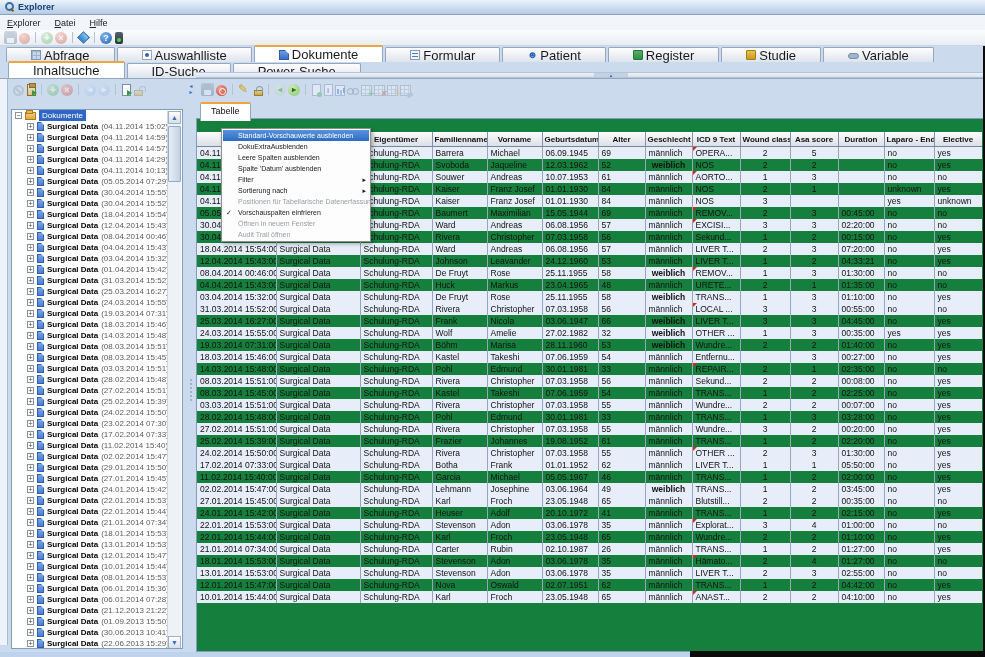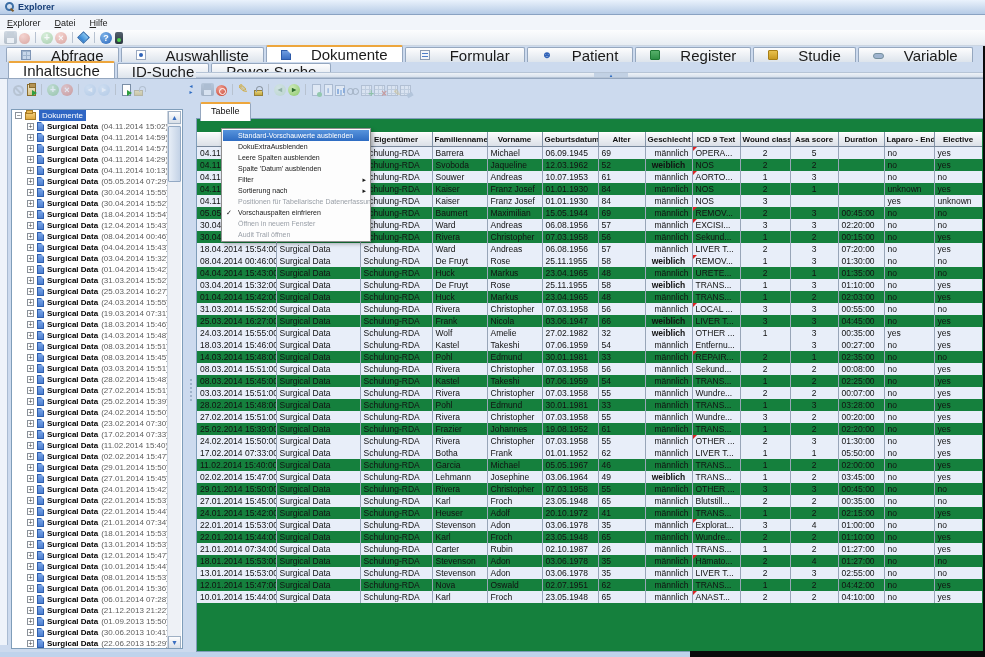--- a/index.html
+++ b/index.html
@@ -72,21 +72,21 @@
     background-size:4px 4px;background-position:-1px -1px;}
   .i-table-add::after{content:"+";position:absolute;right:-3px;bottom:-4px;color:#2f9e3f;font-size:10px;font-weight:bold;}
   .i-table-delete::after{content:"×";position:absolute;right:-3px;bottom:-4px;color:#c23b27;font-size:10px;font-weight:bold;}
   .i-table-edit::after{content:"✎";position:absolute;right:-4px;bottom:-3px;color:#cf9e14;font-size:9px;}
   .i-table-clear::after{content:"";position:absolute;right:-3px;bottom:-2px;width:6px;height:4px;background:#8fa6c0;transform:rotate(-30deg);}
   
   #maintabs{position:absolute;left:0;top:46px;width:985px;height:16px;padding-left:6px;box-sizing:border-box;
     display:flex;align-items:flex-end;gap:2px;}
   #subtabs{position:absolute;left:0;top:62px;width:985px;height:17px;padding-left:8px;box-sizing:border-box;
     display:flex;align-items:flex-end;gap:2px;border-bottom:1px solid #95a7bf;}
-  .tab{height:14px;display:inline-flex;align-items:center;gap:20px;padding:0 14px;font-size:15px;color:#1a1a1a;
+  .tab{height:14px;display:inline-flex;align-items:center;gap:3px;padding:0 24px;font-size:13px;color:#1a1a1a;
     background:linear-gradient(#fdfdfe,#dde4ec);border:1px solid #95a7bf;border-bottom:none;border-radius:2px 2px 0 0;white-space:nowrap;}
   .tab.active{background:#fff;border-top:2px solid #eda63d;height:15px;font-weight:normal;}
   .ti{width:10px;height:10px;display:inline-block;position:relative;box-sizing:border-box;flex:0 0 auto;}
   .ti-query{background:#c8d7ea;border:1px solid #7e95b5;background-image:linear-gradient(#9fb4cd 1px,transparent 1px),linear-gradient(90deg,#9fb4cd 1px,transparent 1px);background-size:4px 4px;}
   .ti-list{background:#fff;border:1px solid #98a8c0;}
   .ti-list::after{content:"";position:absolute;left:2px;top:2px;width:4px;height:4px;border-radius:50%;background:#2f62b8;}
   .ti-doc{background:linear-gradient(#6f9ce0,#3c6fc4);border:1px solid #2d5aa8;}
   .ti-doc::after{content:"";position:absolute;right:-1px;top:-1px;border-top:4px solid #fff;border-left:4px solid transparent;}
   .ti-form{background:#f2f5fa;border:1px solid #8a9bb4;}
   .ti-form::after{content:"";position:absolute;left:1px;top:2px;width:6px;height:1px;background:#4d7dc8;box-shadow:0 3px 0 #4d7dc8;}
@@ -124,21 +124,21 @@
   #panel-box{position:absolute;left:196px;top:118px;width:883px;height:534px;background:#15803d;border:1px solid #7f9db9;box-sizing:border-box;}
   #table-wrap{position:absolute;left:0px;top:13px;width:785px;height:506px;overflow:hidden;}
   table.grid{border-collapse:collapse;table-layout:fixed;width:785px;}
   table.grid th{height:14px;padding:0 2px;font-size:8px;font-weight:bold;color:#111;text-align:center;
     background:linear-gradient(#fbfcfd,#dbe0e7);border-right:1px solid #8494a8;border-bottom:1px solid #77879b;
     box-shadow:inset 0 1px 0 #fff;white-space:nowrap;overflow:hidden;}
   table.grid td{position:relative;height:12px;line-height:12px;padding:0 3px;font-size:8.5px;color:#111;
     border-right:1px solid #98a5b8;white-space:nowrap;overflow:hidden;}
   tr.alt td{background:#e8eef9;}
   td.c{text-align:center;}
-  td.male{color:#3a3ad0;text-align:right;}
+  td.male{color:#3a3ad0;text-align:left;}
   td.female{color:#d03a3a;text-align:center;font-weight:bold;}
   .mark{position:absolute;left:0;top:0;width:0;height:0;border-top:4px solid #d22;border-right:4px solid transparent;}
   #statusbar{position:absolute;left:0;top:519px;width:785px;height:14px;background:#f2f5f9;border-top:1px solid #aebacb;
     display:flex;align-items:center;font-size:8.5px;color:#222;padding-left:6px;box-sizing:border-box;}
   #filter-btn{margin-left:18px;width:24px;height:12px;background:linear-gradient(#ffffff,#dde5ee);border:1px solid #7f9db9;border-radius:2px;position:relative;}
   #filter-btn .fun{position:absolute;left:7px;top:2px;width:0;height:0;border-left:4px solid transparent;border-right:4px solid transparent;border-top:5px solid #3a6ec0;}
   #filter-btn .fun::after{content:"";position:absolute;left:-1px;top:-1px;width:2px;height:7px;background:#3a6ec0;}
   
   #ctx{position:absolute;left:221px;top:128px;width:148px;background:#fdfdfd;border:1px solid #8f8f8f;
     box-shadow:2px 2px 4px rgba(0,0,0,.3);z-index:50;padding:1px 0;}
@@ -752,20 +752,36 @@
               <td>06.08.1956</td>
               <td>57</td>
               <td class="male">männlich</td>
               <td>LIVER T...</td>
               <td class="c">2</td>
               <td class="c">3</td>
               <td>07:20:00</td>
               <td>no</td>
               <td>yes</td>
             </tr>
+            <tr>
+              <td>12.04.2014 15:43:00</td>
+              <td>Surgical Data</td>
+              <td>Schulung-RDA</td>
+              <td>Johnson</td>
+              <td>Leavander</td>
+              <td>24.12.1960</td>
+              <td>53</td>
+              <td class="male">männlich</td>
+              <td>LIVER T...</td>
+              <td class="c">1</td>
+              <td class="c">2</td>
+              <td>04:33:21</td>
+              <td>no</td>
+              <td>yes</td>
+            </tr>
             <tr class="alt">
               <td>08.04.2014 00:46:00</td>
               <td>Surgical Data</td>
               <td>Schulung-RDA</td>
               <td>De Fruyt</td>
               <td>Rose</td>
               <td>25.11.1955</td>
               <td>58</td>
               <td class="female">weiblich</td>
               <td><span class="mark"></span>REMOV...</td>
@@ -800,36 +816,20 @@
               <td>25.11.1955</td>
               <td>58</td>
               <td class="female">weiblich</td>
               <td>TRANS...</td>
               <td class="c">1</td>
               <td class="c">3</td>
               <td>01:10:00</td>
               <td>no</td>
               <td>yes</td>
             </tr>
-            <tr>
-              <td>01.04.2014 15:42:00</td>
-              <td>Surgical Data</td>
-              <td>Schulung-RDA</td>
-              <td>Huck</td>
-              <td>Markus</td>
-              <td>23.04.1965</td>
-              <td>48</td>
-              <td class="male">männlich</td>
-              <td>TRANS...</td>
-              <td class="c">1</td>
-              <td class="c">2</td>
-              <td>02:03:00</td>
-              <td>no</td>
-              <td>yes</td>
-            </tr>
             <tr class="alt">
               <td>31.03.2014 15:52:00</td>
               <td>Surgical Data</td>
               <td>Schulung-RDA</td>
               <td>Rivera</td>
               <td>Christopher</td>
               <td>07.03.1958</td>
               <td>56</td>
               <td class="male">männlich</td>
               <td><span class="mark"></span>LOCAL ...</td>
@@ -864,20 +864,36 @@
               <td>27.02.1982</td>
               <td>32</td>
               <td class="female">weiblich</td>
               <td>OTHER ...</td>
               <td class="c">1</td>
               <td class="c">3</td>
               <td>00:35:00</td>
               <td>yes</td>
               <td>yes</td>
             </tr>
+            <tr>
+              <td>19.03.2014 07:31:00</td>
+              <td>Surgical Data</td>
+              <td>Schulung-RDA</td>
+              <td>Böhm</td>
+              <td>Marisa</td>
+              <td>28.11.1960</td>
+              <td>53</td>
+              <td class="female">weiblich</td>
+              <td>Wundre...</td>
+              <td class="c">2</td>
+              <td class="c">2</td>
+              <td>01:40:00</td>
+              <td>no</td>
+              <td>yes</td>
+            </tr>
             <tr class="alt">
               <td>18.03.2014 15:46:00</td>
               <td>Surgical Data</td>
               <td>Schulung-RDA</td>
               <td>Kastel</td>
               <td>Takeshi</td>
               <td>07.06.1959</td>
               <td>54</td>
               <td class="male">männlich</td>
               <td>Entfernu...</td>
@@ -1055,36 +1071,20 @@
               <td>Josephine</td>
               <td>03.06.1964</td>
               <td>49</td>
               <td class="female">weiblich</td>
               <td>TRANS...</td>
               <td class="c">1</td>
               <td class="c">2</td>
               <td>03:45:00</td>
               <td>no</td>
               <td>yes</td>
-            </tr>
-            <tr>
-              <td>29.01.2014 15:50:00</td>
-              <td>Surgical Data</td>
-              <td>Schulung-RDA</td>
-              <td>Rivera</td>
-              <td>Christopher</td>
-              <td>07.03.1958</td>
-              <td>55</td>
-              <td class="male">männlich</td>
-              <td>OTHER ...</td>
-              <td class="c">3</td>
-              <td class="c">3</td>
-              <td>00:45:00</td>
-              <td>no</td>
-              <td>no</td>
             </tr>
             <tr class="alt">
               <td>27.01.2014 15:45:00</td>
               <td>Surgical Data</td>
               <td>Schulung-RDA</td>
               <td>Karl</td>
               <td>Froch</td>
               <td>23.05.1948</td>
               <td>65</td>
               <td class="male">männlich</td>

